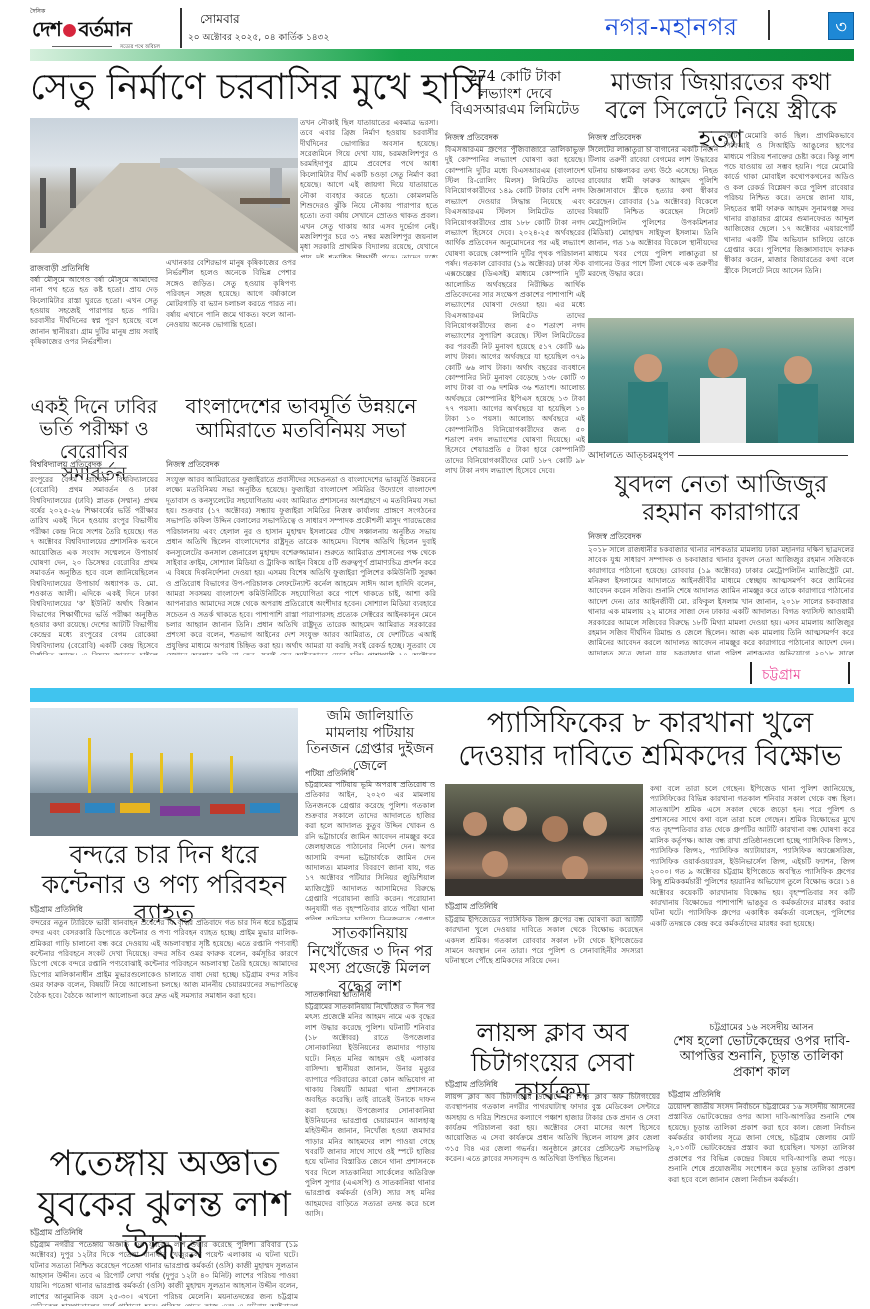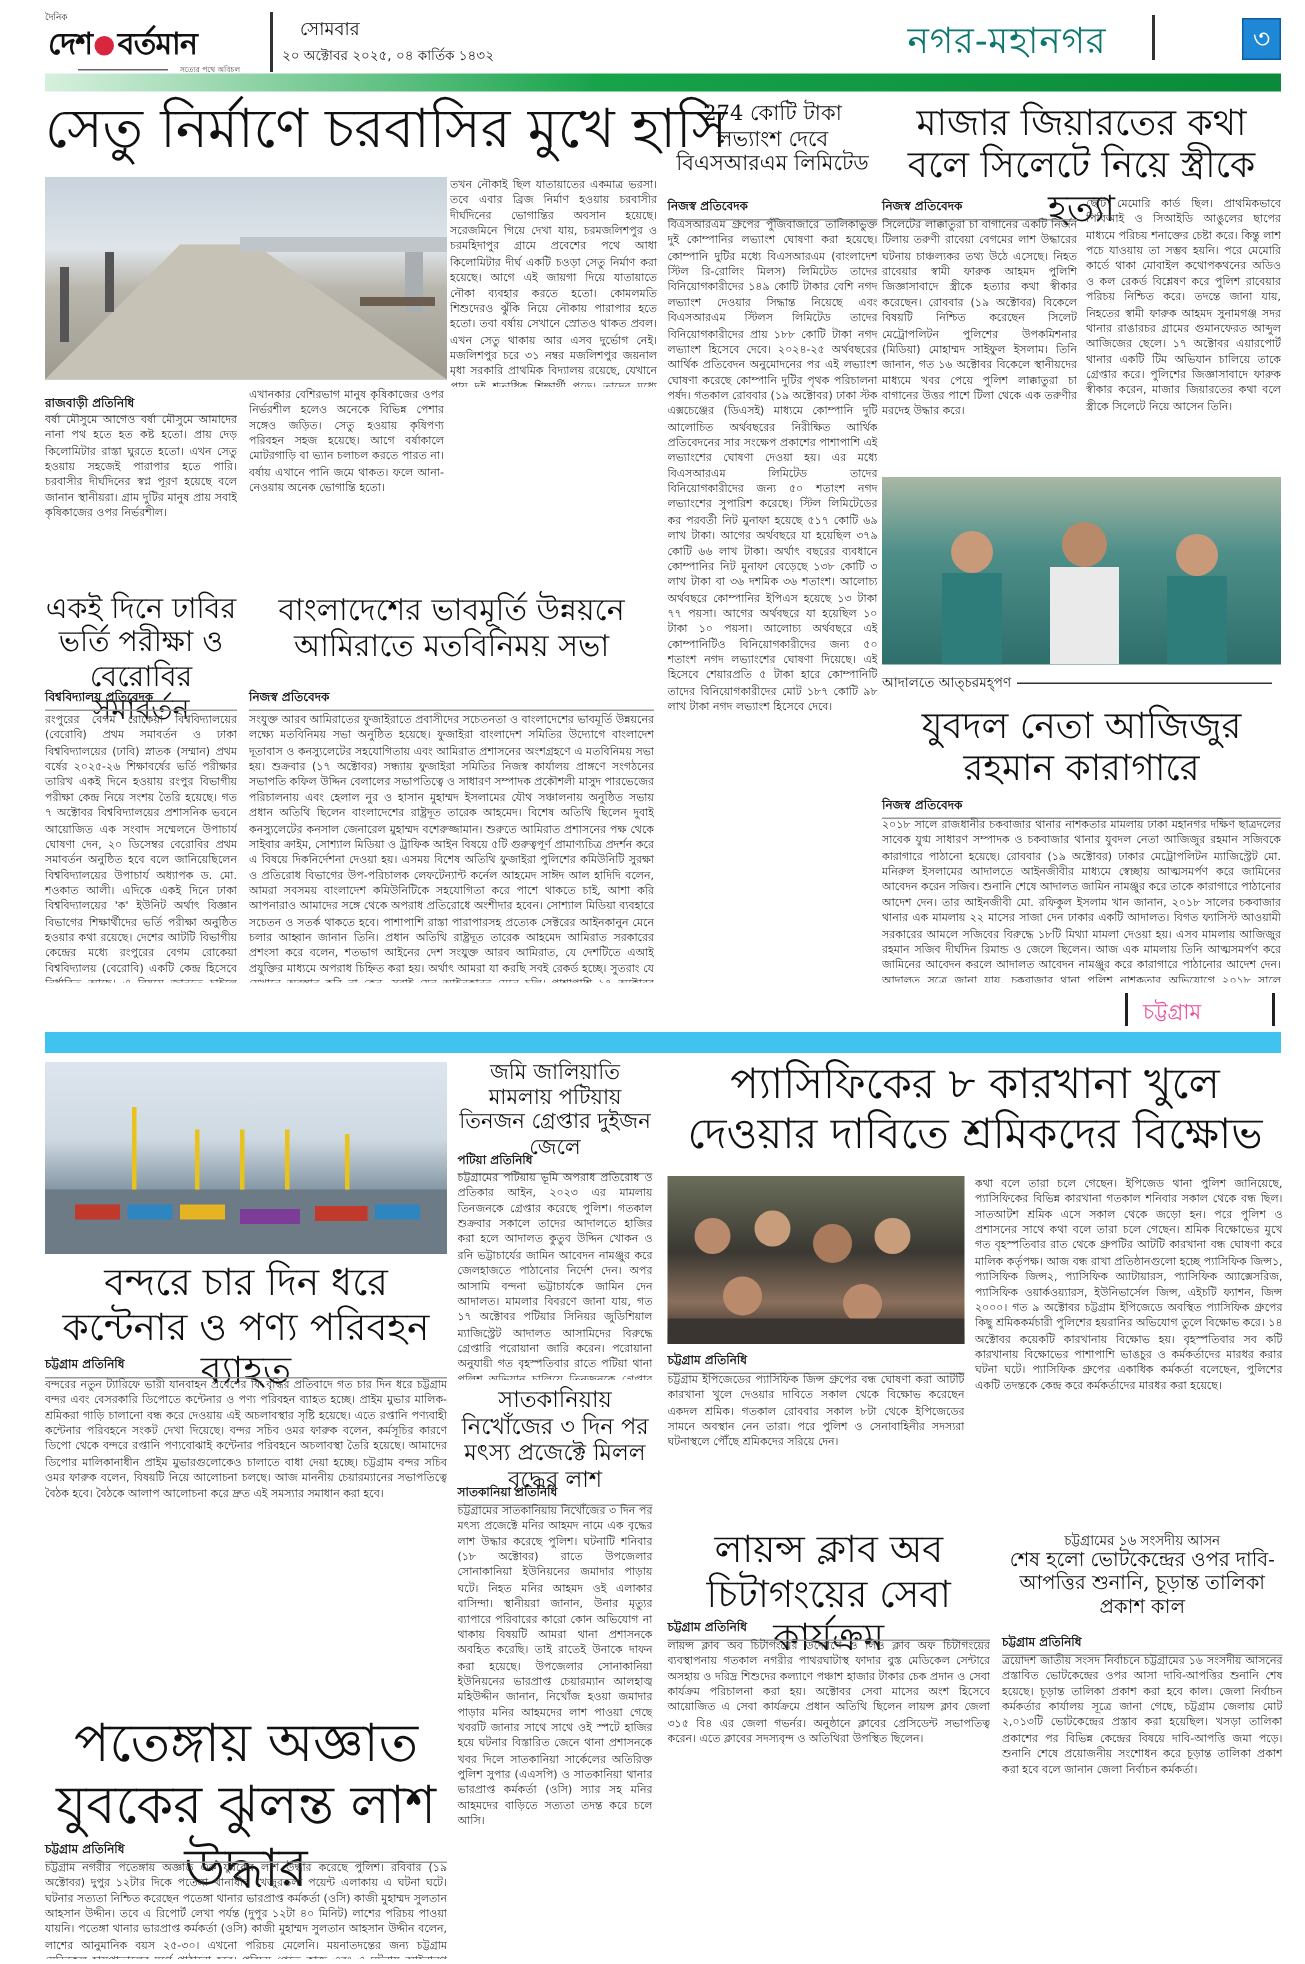--- a/index.html
+++ b/index.html
@@ -7,30 +7,30 @@
 .abs{position:absolute}
 .masthead-logo{left:30px;top:6px;width:130px;height:44px}
 .logo-small{font-size:6px;color:#333;position:absolute;left:0;top:0}
 .logo-main{font-size:20px;font-weight:bold;color:#111;position:absolute;left:2px;top:8px;white-space:nowrap;letter-spacing:-0.5px}
 .logo-dot{display:inline-block;width:13px;height:13px;border-radius:50%;background:#d7263d;vertical-align:middle;margin:0 2px}
 .logo-tag{font-size:5px;color:#444;position:absolute;right:0;top:37px}
 .logo-line{position:absolute;left:22px;top:40px;width:60px;border-top:1px solid #666}
 .vbar{border-left:2px double #333;width:3px;height:40px}
 .date-day{left:200px;top:10px;font-size:12px}
 .date-full{left:188px;top:30px;font-size:9px;color:#222}
-.section-title{left:605px;top:8px;font-size:24px;color:#0f766e;letter-spacing:0.5px}
+.section-title{left:605px;top:8px;font-size:24px;color:#1d4ed8;letter-spacing:0.5px}
 .page-num{left:828px;top:12px;width:26px;height:28px;background:#1e88d6;color:#fff;text-align:center;font-size:18px;line-height:28px;border:1px solid #0d5e9e}
 .green-bar{left:30px;top:49px;width:824px;height:12px;background:linear-gradient(to right,#0a8a3a 0%,#16a34a 55%,#d7f0de 100%);transform:scaleX(-1)}
 .blue-bar{left:30px;top:688px;width:824px;height:14px;background:#40c4ef}
 .hl{font-family:"DejaVu Serif",serif;color:#111;text-align:center;line-height:1.18}
 .hl-xl{font-size:36px}
 .hl-l{font-size:31px}
 .hl-m{font-size:24px}
 .hl-s{font-size:14px}
-.byline{font-size:8px;font-weight:bold;color:#222;border-bottom:1px solid #999;padding-bottom:2px}
+.byline{font-size:8px;font-weight:normal;color:#222;border-bottom:1px solid #999;padding-bottom:2px}
 .body{font-size:7.3px;line-height:1.42;color:#333;text-align:justify;overflow:hidden}
 .photo{overflow:hidden}
 .ph-bridge{background:linear-gradient(180deg,#c9d3dc 0%,#dfe5ea 35%,#b9b6ad 55%,#9e9a90 100%)}
 .ph-court{background:linear-gradient(180deg,#a9b8a4 0%,#4f8f8a 40%,#2f6f6b 100%)}
 .ph-port{background:linear-gradient(180deg,#dde6ee 0%,#cfd9e2 40%,#7b8f9d 70%,#55606a 100%)}
 .ph-crowd{background:linear-gradient(180deg,#6b6e5a 0%,#3a3832 45%,#8a6f5c 75%,#2b2620 100%)}
 .caption{font-size:9px;color:#222}
 .caption-line{border-top:1px solid #333;display:inline-block;width:170px;vertical-align:middle;margin-left:4px}
 .ctg-label{left:762px;top:663px;font-size:14px;color:#ec4899}
 .ctg-bar-l{left:750px;top:662px;height:22px;border-left:2px solid #222}

